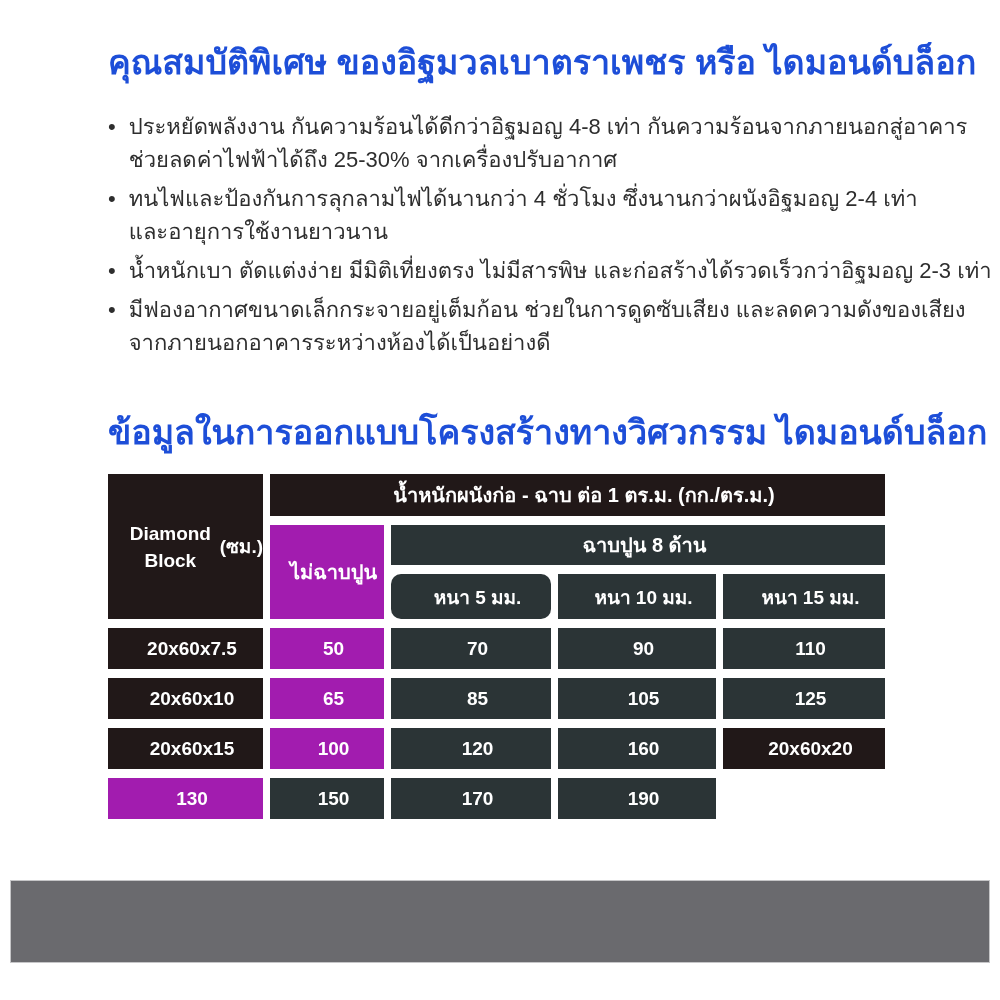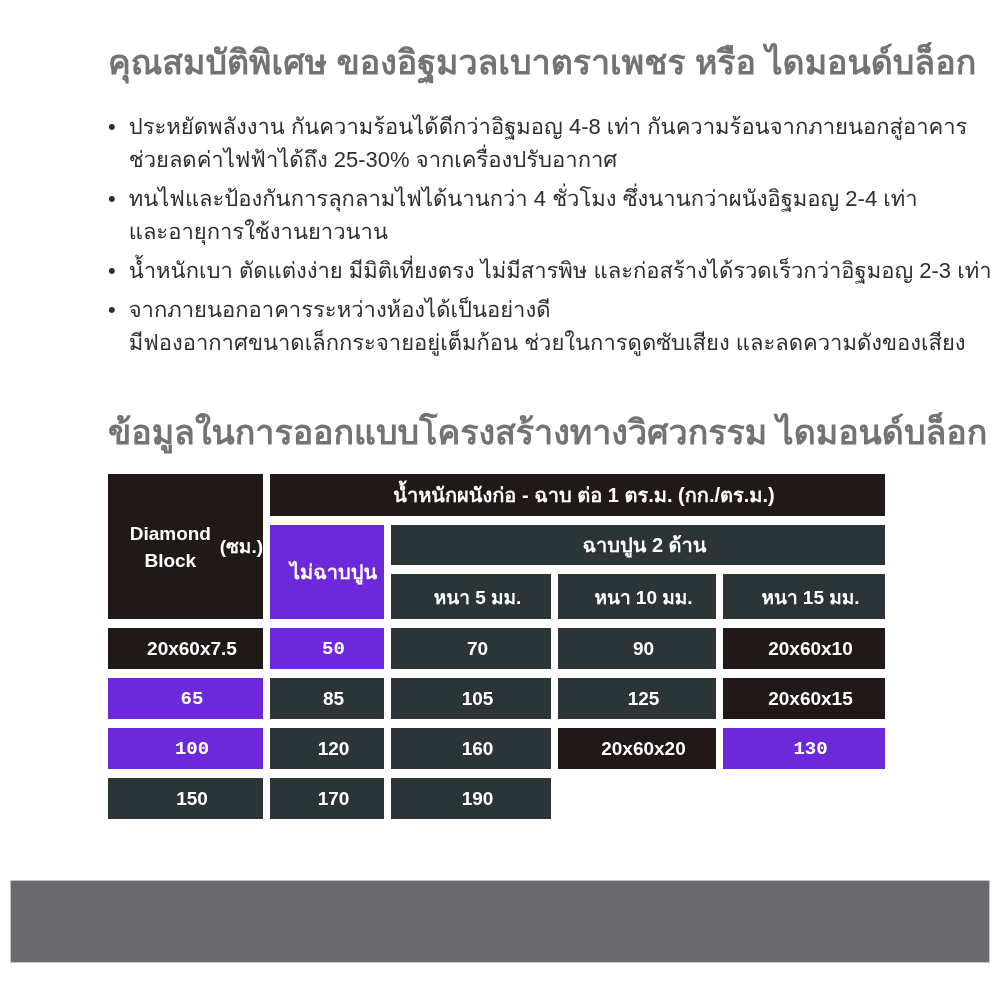--- a/index.html
+++ b/index.html
@@ -14,21 +14,21 @@
     position: absolute; inset: 0;
     background: #ffffff;
   }
 
   
   .h-title {
     position: absolute;
     left: 108px;
     font-size: 34px;
     font-weight: 600;
-    color: #737373;
+    color: #1d4ed8;
     line-height: 44px;
     white-space: nowrap;
   }
   #title1 { top: 40px; }
   #title2 { top: 410px; }
 
   
   .bullets {
     position: absolute;
     left: 108px; top: 110px;
@@ -67,32 +67,32 @@
     align-items: center;
     justify-content: center;
     text-align: center;
     color: #ffffff;
     font-weight: bold;
     font-size: 19px;
     padding-left: 13px;
   }
   .c-black { background: #211818; }
   .c-dark  { background: #2b3436; }
-  .c-gray  { background: #6d28d9; font-family: Liberation Mono, monospace; }
+  .c-gray  { background: #a21caf; }
 
   .corner {
     grid-area: 1 / 1 / 4 / 2;
     flex-direction: row;
     line-height: 27px;
     font-size: 19px;
   }
   .tophead   { grid-area: 1 / 2 / 2 / 6; font-size: 20px; }
   .noplaster { grid-area: 2 / 2 / 4 / 3; font-size: 20px; }
   .plaster2  { grid-area: 2 / 3 / 3 / 6; font-size: 20px; }
-  .th5  { grid-area: 3 / 3; }
+  .th5  { grid-area: 3 / 3; border-radius: 10px; }
   .th10 { grid-area: 3 / 4; }
   .th15 { grid-area: 3 / 5; }
 
   
   .footer-bar {
     position: absolute;
     left: 10px; top: 880px;
     width: 980px; height: 83px;
     background: #6a6a6e;
     border: 1px solid #c6c6c8;
@@ -122,49 +122,50 @@
     </li>
     <li class="bullet">
       <span class="dot">•</span>
       <div class="lines">
         <div>น้ำหนักเบา ตัดแต่งง่าย มีมิติเที่ยงตรง ไม่มีสารพิษ และก่อสร้างได้รวดเร็วกว่าอิฐมอญ 2-3 เท่า</div>
       </div>
     </li>
     <li class="bullet">
       <span class="dot">•</span>
       <div class="lines">
+        <div>มีฟองอากาศขนาดเล็กกระจายอยู่เต็มก้อน ช่วยในการดูดซับเสียง และลดความดังของเสียง</div>
         <div>จากภายนอกอาคารระหว่างห้องได้เป็นอย่างดี</div>
-        <div>มีฟองอากาศขนาดเล็กกระจายอยู่เต็มก้อน ช่วยในการดูดซับเสียง และลดความดังของเสียง</div>
       </div>
     </li>
   </ul>
 
   <h2 id="title2" class="h-title">ข้อมูลในการออกแบบโครงสร้างทางวิศวกรรม ไดมอนด์บล็อก</h2>
 
   <div class="spec-table">
 
     <div class="cell c-black corner">
       <div>Diamond Block</div>
       <div>(ซม.)</div>
     </div>
 
     <div class="cell c-black tophead">น้ำหนักผนังก่อ - ฉาบ ต่อ 1 ตร.ม. (กก./ตร.ม.)</div>
 
     <div class="cell c-gray noplaster">ไม่ฉาบปูน</div>
 
-    <div class="cell c-dark plaster2">ฉาบปูน 2 ด้าน</div>
+    <div class="cell c-dark plaster2">ฉาบปูน 8 ด้าน</div>
 
     <div class="cell c-dark th5">หนา 5 มม.</div>
     <div class="cell c-dark th10">หนา 10 มม.</div>
     <div class="cell c-dark th15">หนา 15 มม.</div>
 
     <div class="cell c-black">20x60x7.5</div>
     <div class="cell c-gray">50</div>
     <div class="cell c-dark">70</div>
     <div class="cell c-dark">90</div>
+    <div class="cell c-dark">110</div>
 
     <div class="cell c-black">20x60x10</div>
     <div class="cell c-gray">65</div>
     <div class="cell c-dark">85</div>
     <div class="cell c-dark">105</div>
     <div class="cell c-dark">125</div>
 
     <div class="cell c-black">20x60x15</div>
     <div class="cell c-gray">100</div>
     <div class="cell c-dark">120</div>

